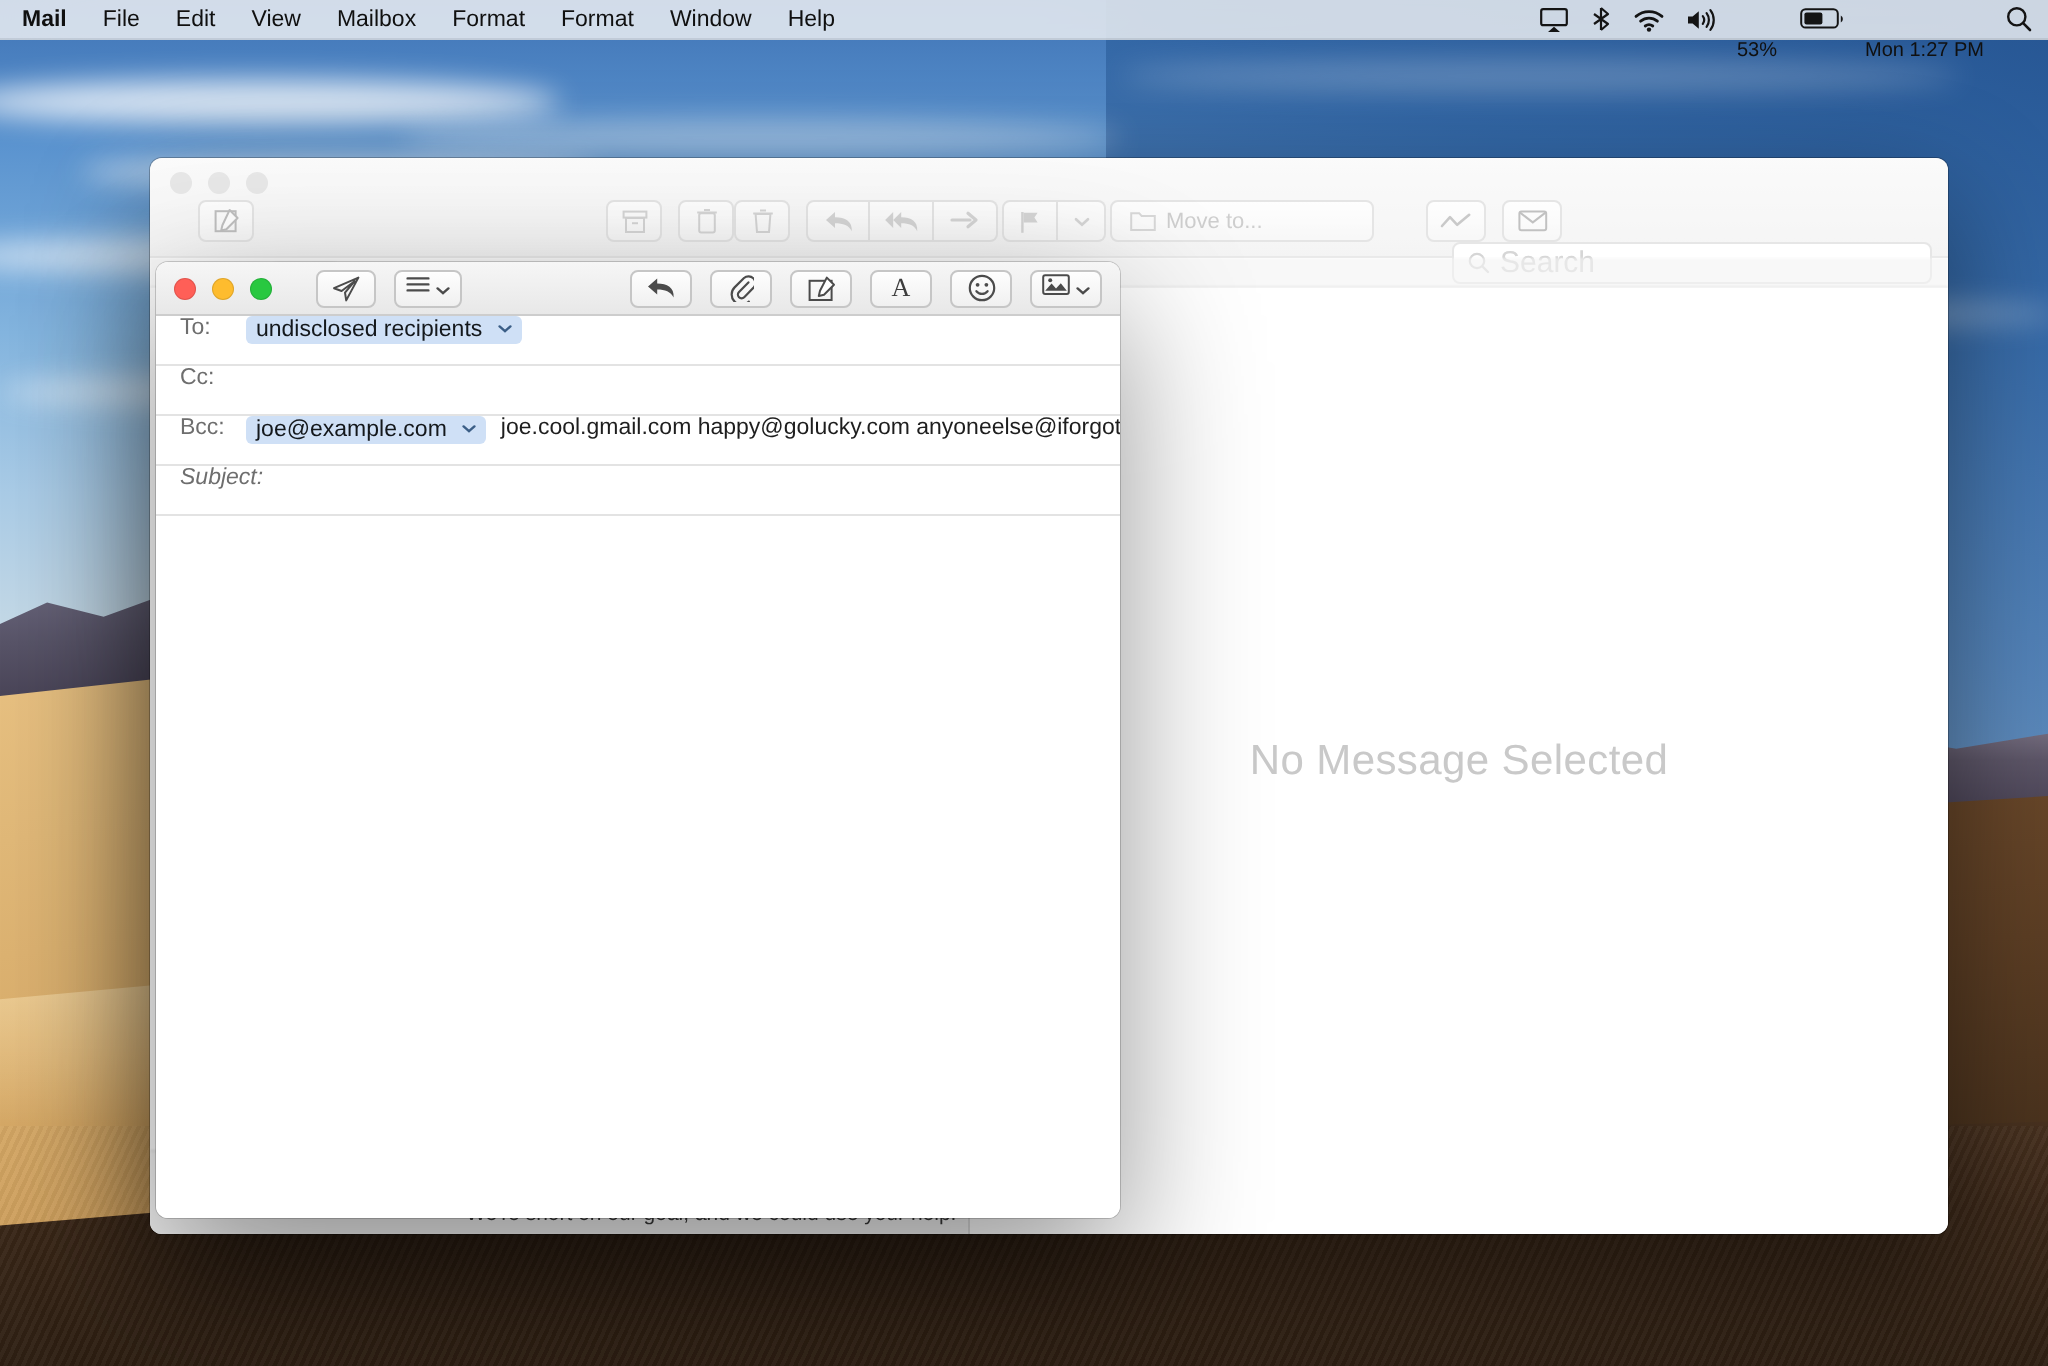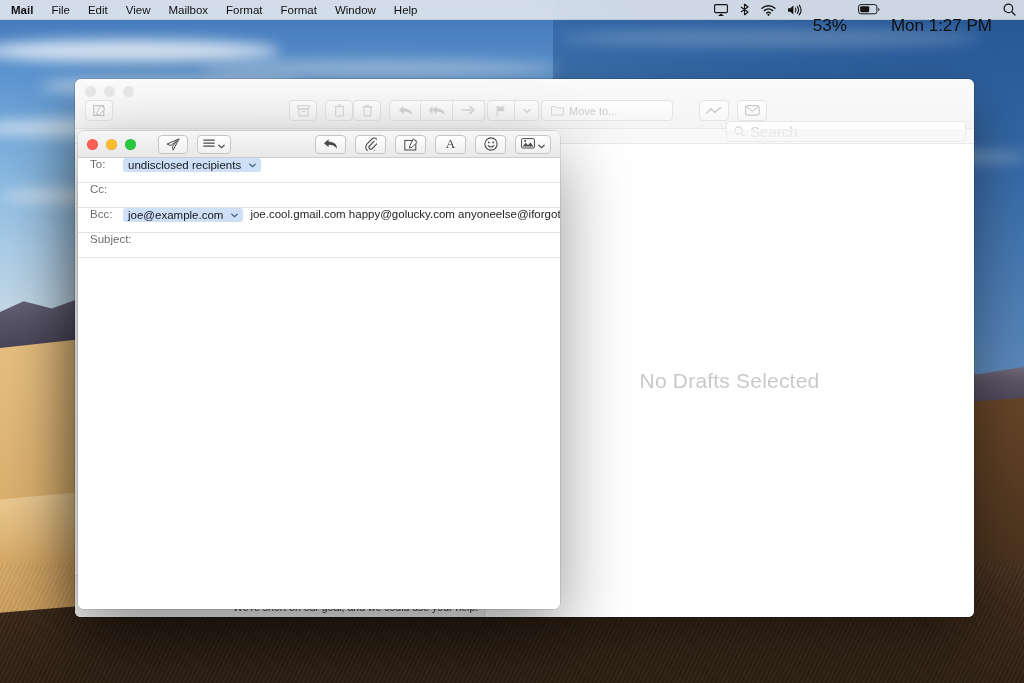--- a/index.html
+++ b/index.html
@@ -80,21 +80,21 @@
     border-bottom:1px solid rgba(0,0,0,.08);
     z-index:50;
   }
   .mb-left { display:flex; align-items:center; padding-left:9px; gap:0; }
   .mb-item { padding:0 9px; line-height:20px; white-space:nowrap; cursor:default; }
   .mb-app { font-weight:bold; padding:0 9px 0 2px; }
   .mb-right {
     margin-left:auto; display:flex; align-items:center;
     padding-right:8px; gap:11px;
   }
-  .mb-right .mb-txt { font-size:17px;margin-top:32px; }
+  .mb-right .mb-txt { font-size:10px;margin-top:32px; }
   .mi { display:block; }
 
   
   #mailwin {
     position:absolute; left:75px; top:79px; width:899px; height:538px;
     background:#fff; border-radius:6px; overflow:hidden;
     box-shadow:0 22px 60px rgba(0,0,0,.45), 0 0 0 .5px rgba(0,0,0,.25);
     z-index:10;
   }
   #mailwin-toolbar {
@@ -105,21 +105,21 @@
   }
   .mw-title {
     position:absolute; left:0; right:0; top:5px; text-align:center;
     font-size:11.5px; color:#6a6a6a;
   }
   .mw-lights { position:absolute; left:10px; top:7px; display:flex; gap:8px; }
   .mw-lights i {
     width:11px; height:11px; border-radius:50%;
     background:#d3d3d3; display:block;
   }
-  .mw-btns { position:absolute; top:21px; left:0; right:0; height:22px;text-align:right; }
+  .mw-btns { position:absolute; top:21px; left:14px; right:0; height:22px;text-align:right; }
   .tb {
     position:absolute; height:21px; border:1px solid #cfcfcf; border-radius:4px;
     background:linear-gradient(180deg,#fdfdfd,#f2f2f2);
     display:flex; align-items:center; justify-content:center;
     color:#8d8d8d;
   }
   .tbg { position:absolute; height:21px; display:flex; }
   .tbg .tb { position:relative; border-radius:0; border-left:none; }
   .tbg .tb:first-child { border-left:1px solid #cfcfcf; border-radius:4px 0 0 4px; }
   .tbg .tb:last-child { border-radius:0 4px 4px 0; }
@@ -413,21 +413,21 @@
       <div class="msg-row">
         <div class="sender">
           <span>Passed (on barrier)</span>
           <svg width="9" height="9" viewBox="0 0 9 9">
               <circle cx="4.5" cy="4.5" r="3.6" fill="#9a9a9a"></circle>
             </svg>
         </div>
       </div>
     </div>
     <div id="readingpane">
-      <span class="nomsg">No Drafts Selected</span>
+      <span class="nomsg">No Message Selected</span>
     </div>
   </div>
 
   <div class="msg-preview" style="position:absolute; left:150px; bottom:2px; width:340px;">We're short on our goal, and we could use your help.</div>
 </div>
 
 <div id="compose">
 
   <div id="compose-toolbar">
     <div class="c-lights">
@@ -526,19 +526,19 @@
         <span class="chev">
           <svg width="7" height="5" viewBox="0 0 7 5">
               <path d="M.8 1.2 3.5 3.6 6.2 1.2" fill="none" stroke="#3b5e86" stroke-width="1.2" stroke-linecap="round"></path>
             </svg>
         </span>
       </span>
       <span class="plain-addrs">joe.cool.gmail.com happy@golucky.com anyoneelse@iforgot.com</span>
     </div>
 
     <div class="field" style="min-height:25px;">
-      <span class="flabel" style="width:48px; flex:0 0 48px;">Subject:</span>
+      <span class="flabel" style="width:48px; flex:0 0 48px;font-style:italic;">Subject:</span>
       <span class="fval"></span>
     </div>
   </div>
 
   <div id="compose-body"></div>
 </div>
 
 </body></html>

